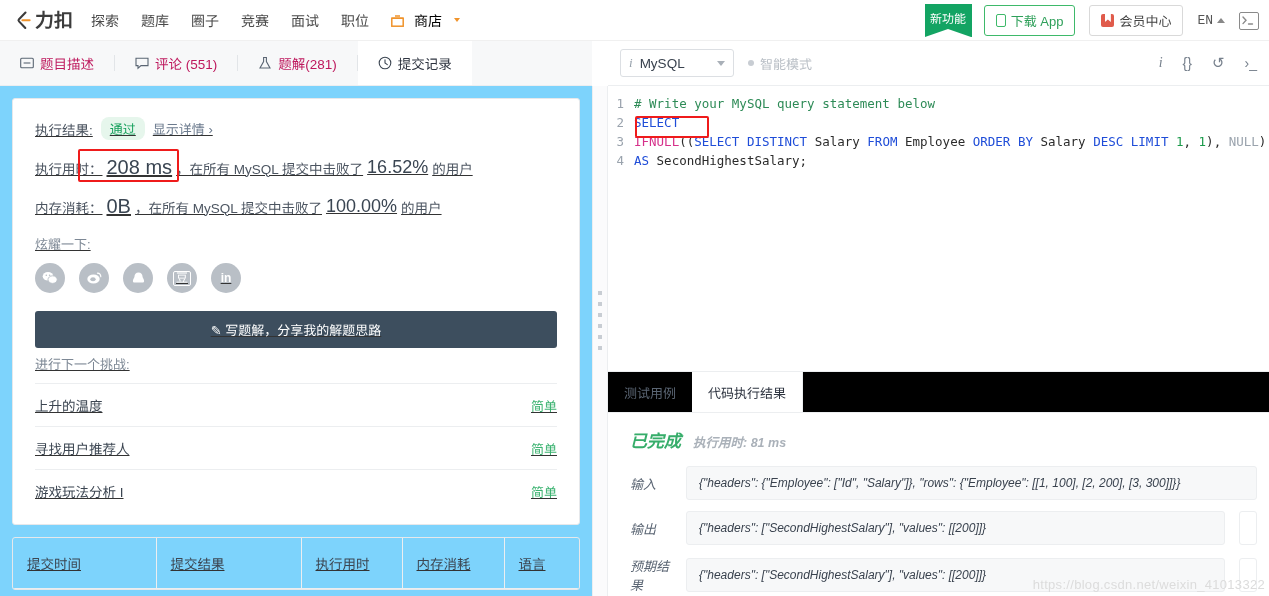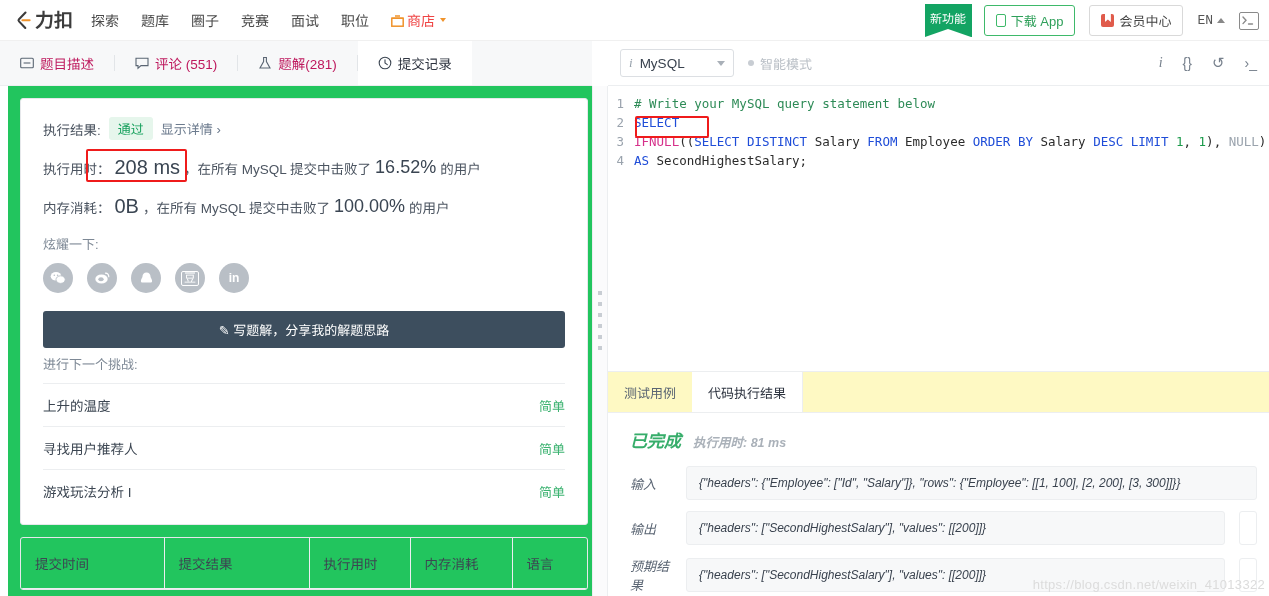--- a/index.html
+++ b/index.html
@@ -20,21 +20,21 @@
     position: absolute; top:0; left:0; width:1269px; height:41px;
     background:#fff; display:flex; align-items:center; padding-left:12px;
     border-bottom:1px solid #f0f0f0;
   }
   .logo { display:flex; align-items:center; height:28px; margin-right:18px; }
   .logo-mark { width:22px; height:22px; position:relative; margin-right:1px; }
   .logo-mark svg { display:block; }
   .logo-text { font-size:19px; font-weight:700; color:#3c3c3c; letter-spacing:0px; line-height:1; }
   .navlinks { display:flex; align-items:center; gap:22px; }
   .navlink { font-size:14px; color:#4a4a4a; cursor:pointer; white-space:nowrap; }
-  .navlink.store { color:#ef4444; display:flex; align-items:center; gap:3px; }
+  .navlink.store { color:#000000; display:flex; align-items:center; gap:10px; }
   .store-ico { width:13px; height:12px; display:inline-block; position:relative; }
   .caret-d { width:0;height:0;border-left:3.5px solid transparent;border-right:3.5px solid transparent;border-top:4px solid #f0932b; display:inline-block; margin-left:2px; }
 
   .nav-right { position:absolute; right:10px; top:0; height:41px; display:flex; align-items:center; gap:14px; }
   .ribbon {
     position:relative; width:47px; height:33px; background:#13a463; color:#fff;
     font-size:12px; display:flex; align-items:flex-start; justify-content:center;
     padding-top:5px; margin-right:-2px;
   }
   .ribbon::after {
@@ -63,29 +63,29 @@
   }
   .tab {
     display:flex; align-items:center; gap:6px; padding:0 20px;
     font-size:13.5px; color:#be185d; cursor:pointer; position:relative;
   }
   .tab.active { background:#fff; color:#2e3440; }
   .tab-div { width:1px; align-self:center; height:16px; background:#e2e5e8; }
   .tico { width:14px; height:14px; display:inline-block; position:relative; }
 
   
-  .leftpane { position:absolute; top:86px; left:8px; width:592px; height:510px; background:#22c55e; overflow:hidden;}
+  .leftpane { position:absolute; top:86px; left:0; width:592px; height:510px; background:#7dd3fc; overflow:hidden;text-decoration:underline;}
   .card {
     margin:12px; border:1px solid #e6e8eb; border-radius:3px; background:#fff;
     padding:18px 22px 12px 22px;
   }
   .row-line { display:flex; align-items:center; font-size:13.5px; color:#4c5561; margin-bottom:16px; }
   .lbl { color:#4c5561; }
   .pill {
-    display:inline-block; background:#e6f6ec; color:#15a05c; border-radius:3px;
+    display:inline-block; background:#e6f6ec; color:#15a05c; border-radius:8px;
     padding:2px 9px; font-size:13px; margin:0 8px;
   }
   .detail-link { color:#6b7a8d; font-size:13px; cursor:pointer; }
   .big { font-size:20px; color:#3a4552; font-weight:400; margin:0 4px; }
   .bigpct { font-size:18px; color:#3a4552; margin:0 4px; }
   .redbox {
     position:absolute; border:2px solid #ef1b1b; border-radius:2px;
     pointer-events:none;
   }
   .share-title { font-size:13px; color:#7d8895; margin:6px 0 10px 0;}
@@ -130,21 +130,21 @@
   .kw { color:#1f4dd8; }
   .fn { color:#d6318b; }
   .num { color:#1a9a4a; }
   .cmt { color:#2e8b57; }
   .nul { color:#9aa3ad; }
   .idt { color:#2b2b2b; }
   .punc { color:#2b2b2b; }
 
   
   .resbar { position:absolute; left:0; top:330px; width:661px; height:225px; border-top:1px solid #eceef0; background:#fff;}
-  .restabs { display:flex; height:41px; background:#fef9c3; border-bottom:1px solid #eceef0;}
+  .restabs { display:flex; height:41px; background:#000000; border-bottom:1px solid #eceef0;}
   .rtab { display:flex;align-items:center; padding:0 16px; font-size:13px; color:#5a6573; cursor:pointer;}
   .rtab.active { background:#fff; color:#2e3440; border-right:1px solid #eceef0;}
   .resbody { padding:14px 12px 0 12px;font-style:italic;}
   .status-row { display:flex; align-items:baseline; gap:12px; padding-left:10px; margin-bottom:14px;}
   .done { color:#36ad6a; font-size:17px; font-weight:700;}
   .rtime { color:#aab1b9; font-size:12.5px; font-weight:700;}
   .io-row { display:flex; align-items:center; margin-bottom:11px; gap:14px;}
   .io-lbl { width:52px; flex:none; font-size:13px; color:#5a6573; padding-left:10px;}
   .io-box {
     background:#f7f8f9; border:1px solid #eceef0; border-radius:3px;

